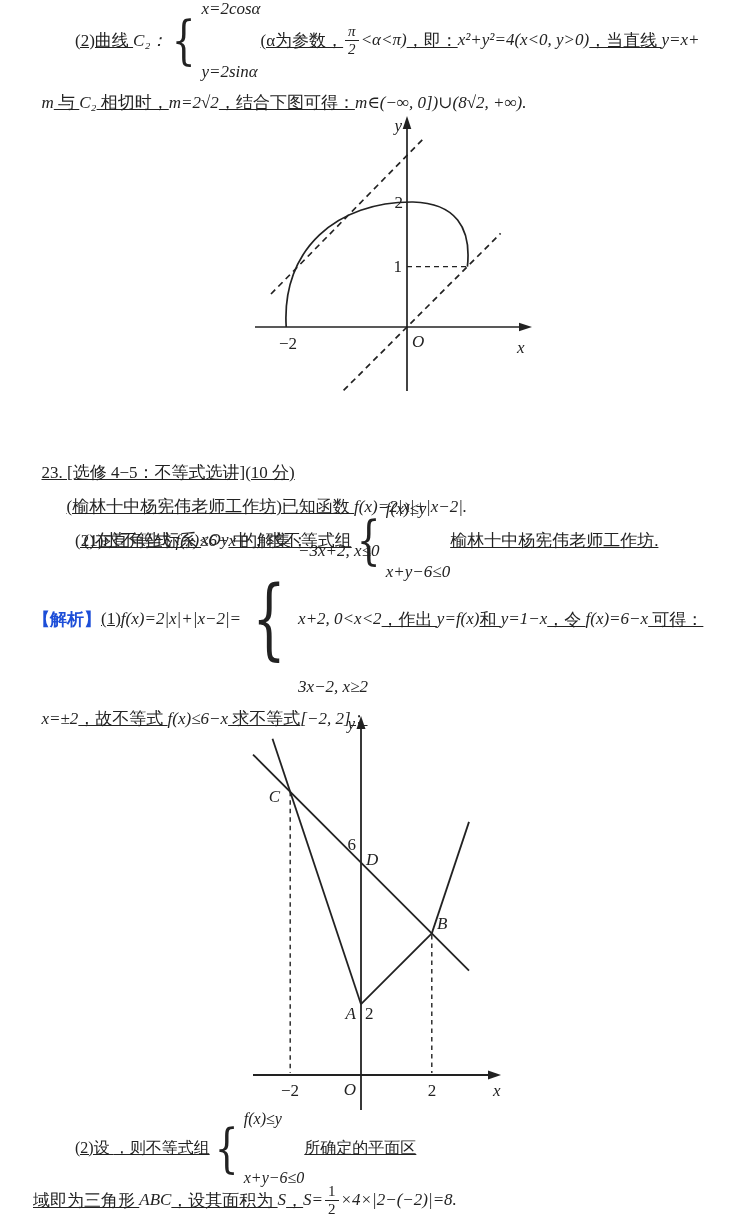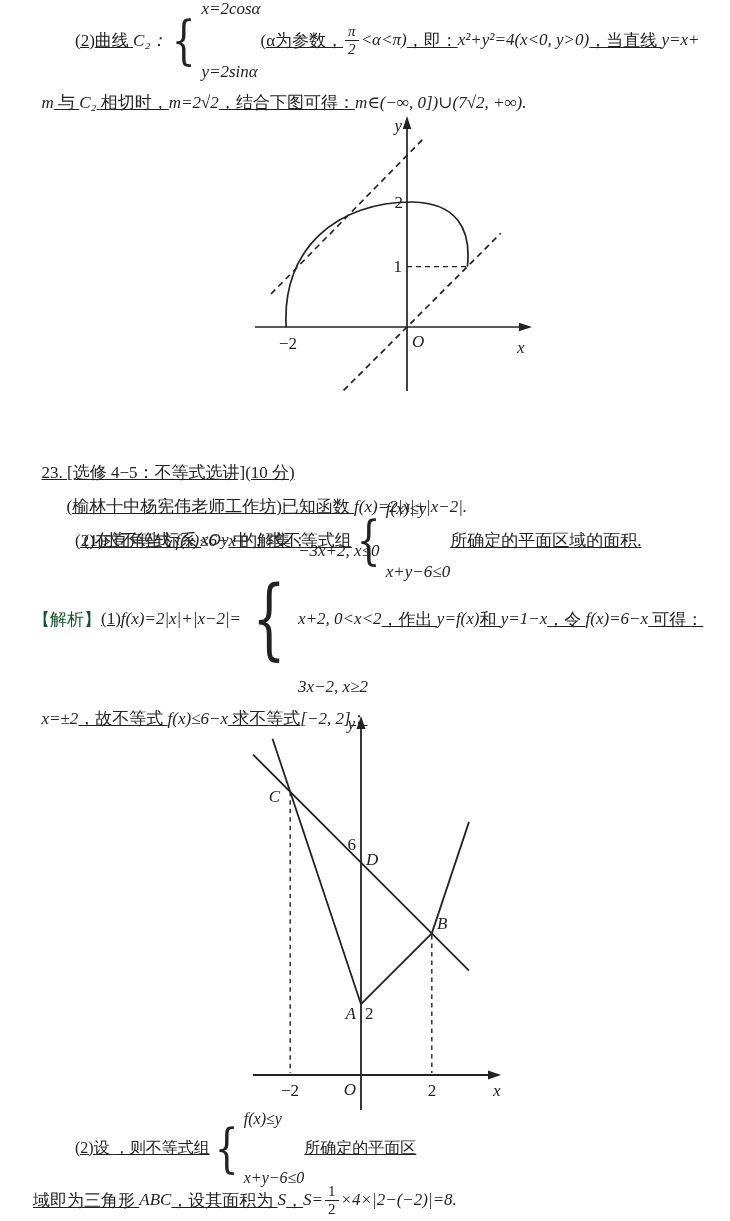--- a/index.html
+++ b/index.html
@@ -6,21 +6,21 @@
   body{
     width:730px;height:1221px;position:relative;background:#ffffff;
     font-family:"Liberation Serif","DejaVu Serif",serif;
     color:#222222;font-size:17px;overflow:hidden;
   }
   .blk{position:absolute;white-space:pre;}
   .row{display:flex;align-items:center;}
   .row > span{white-space:pre;}
   .math{font-style:italic;}
   .cn{font-style:normal;text-decoration:underline;}
-  .red{color:#14532d;font-weight:normal;font-style:normal;}
+  .red{color:#1d4ed8;font-weight:bold;font-style:normal;}
   .grp{display:inline-flex;align-items:center;}
   .brace-glyph{
     font-family:"DejaVu Serif",serif;font-style:normal;display:block;
     line-height:1;margin-right:1px;
   }
   .b2{font-size:52px;transform:scaleX(0.72);}
   .b3{font-size:88px;transform:scaleX(0.60);}
   .rows2 .cr{display:block;line-height:23px;}
   .rows3 .cr{display:block;line-height:28px;}
   .frac{display:inline-flex;flex-direction:column;align-items:center;
@@ -50,21 +50,21 @@
     <span class="den">2</span>
   </span>
   <span class="math">&lt;α&lt;π)</span>
   <span class="cn">，即：</span>
   <span class="math">x²+y²=4(x&lt;0, y&gt;0)</span>
   <span class="cn">，当直线 </span>
   <span class="math">y=x+</span>
 </div>
 
 <div class="blk" style="left:33px;top:64px;line-height:26px;">
-  <span class="math">m</span><span class="cn"> 与 </span><span class="math">C₂</span><span class="cn"> 相切时，</span><span class="math">m=2√2</span><span class="cn">，结合下图可得：</span><span class="math">m∈(−∞, 0])∪(7√2, +∞).</span>
+  <span class="math">m</span><span class="cn"> 与 </span><span class="math">C₂</span><span class="cn"> 相切时，</span><span class="math">m=2√2</span><span class="cn">，结合下图可得：</span><span class="math">m∈(−∞, 0])∪(8√2, +∞).</span>
 </div>
 
 <svg style="left:245px;top:108px;" width="290" height="300" viewBox="0 0 290 300">
   <g stroke="#222222" stroke-width="1.7" fill="none">
     <line x1="10" y1="219" x2="281" y2="219"></line>
     <line x1="162" y1="14" x2="162" y2="283"></line>
     <path d="M41.2,219 C36.4,140.5 92.5,93.4 168,94 C210.3,95.2 226.6,119.3 222.4,158.6"></path>
     <line x1="26" y1="186" x2="180" y2="29" stroke-dasharray="6 4.5"></line>
     <line x1="98.6" y1="282.4" x2="255.6" y2="125.4" stroke-dasharray="6 4.5"></line>
     <line x1="162" y1="158.6" x2="222.4" y2="158.6" stroke-dasharray="5 4" stroke-width="1.4"></line>
@@ -99,21 +99,21 @@
   <span class="cn">(2)在直角坐标系 </span>
   <span class="math">xOy</span>
   <span class="cn"> 中，求不等式组</span>
   <span class="grp">
     <span class="brace-glyph b2">{</span>
     <span class="rows2 math">
       <span class="cr">f(x)≤y</span>
       <span class="cr">x+y−6≤0</span>
     </span>
   </span>
-  <span class="cn">所确定的平面区域的面积.</span>
+  <span class="cn">榆林十中杨宪伟老师工作坊.</span>
 </div>
 
 <div class="blk row" style="left:33px;top:575px;height:88px;">
   <span class="red">【解析】</span>
   <span class="cn">(1)</span>
   <span class="math">f(x)=2|x|+|x−2|=</span>
   <span class="grp">
     <span class="brace-glyph b3">{</span>
     <span class="rows3 math">
       <span class="cr">−3x+2, x≤0</span>

